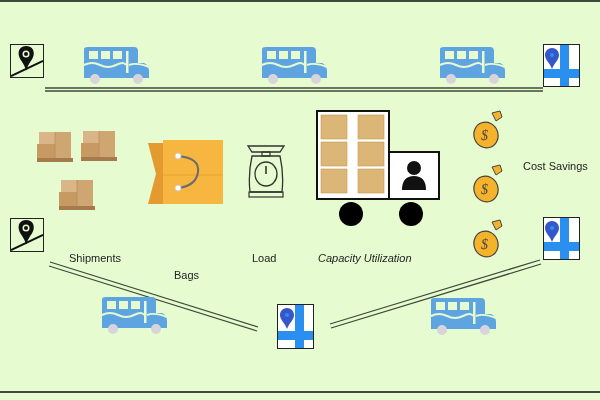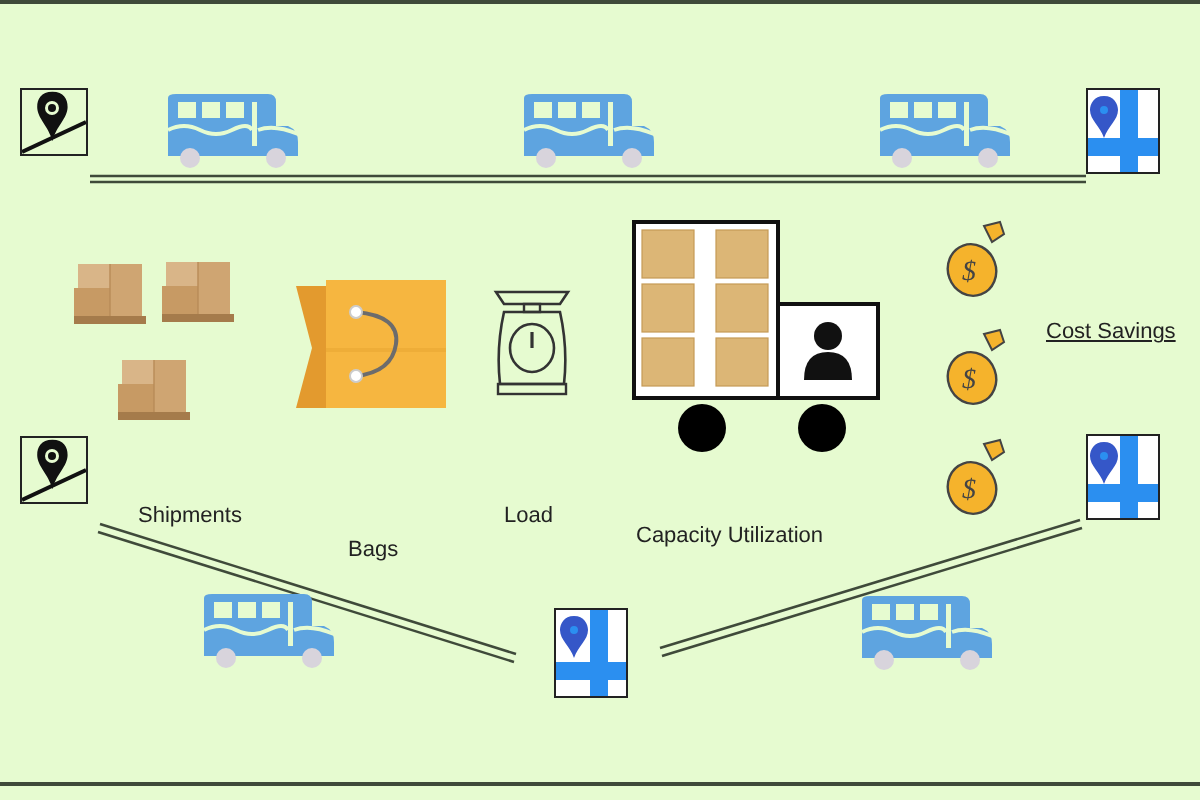--- a/index.html
+++ b/index.html
@@ -210,14 +210,14 @@
   <svg width="34" height="42" viewBox="0 0 34 42">
     <path d="M20 4 L28 2 L30 8 L24 12 Z" fill="#f5b32c" stroke="#444" stroke-width="1"></path>
     <ellipse cx="14" cy="26" rx="12" ry="13" fill="#f5b32c" stroke="#444" stroke-width="1.2" transform="rotate(-20 14 26)"></ellipse>
     <text x="9" y="31" font-size="14" font-style="italic" fill="#444" font-family="Liberation Serif, serif">$</text>
   </svg>
 </div>
 
 <div class="label" style="left:69px;top:252px;text-align:right;">Shipments</div>
 <div class="label" style="left:174px;top:252px;margin-top:17px;">Bags</div>
 <div class="label" style="left:252px;top:252px;">Load</div>
-<div class="label" style="left:318px;top:262px;">Capacity Utilization</div>
-<div class="label" style="left:523px;top:160px;text-decoration:underline;">Cost Savings</div>
+<div class="label" style="left:318px;top:252px;font-style:italic;">Capacity Utilization</div>
+<div class="label" style="left:523px;top:160px;">Cost Savings</div>
 
 </body></html>

